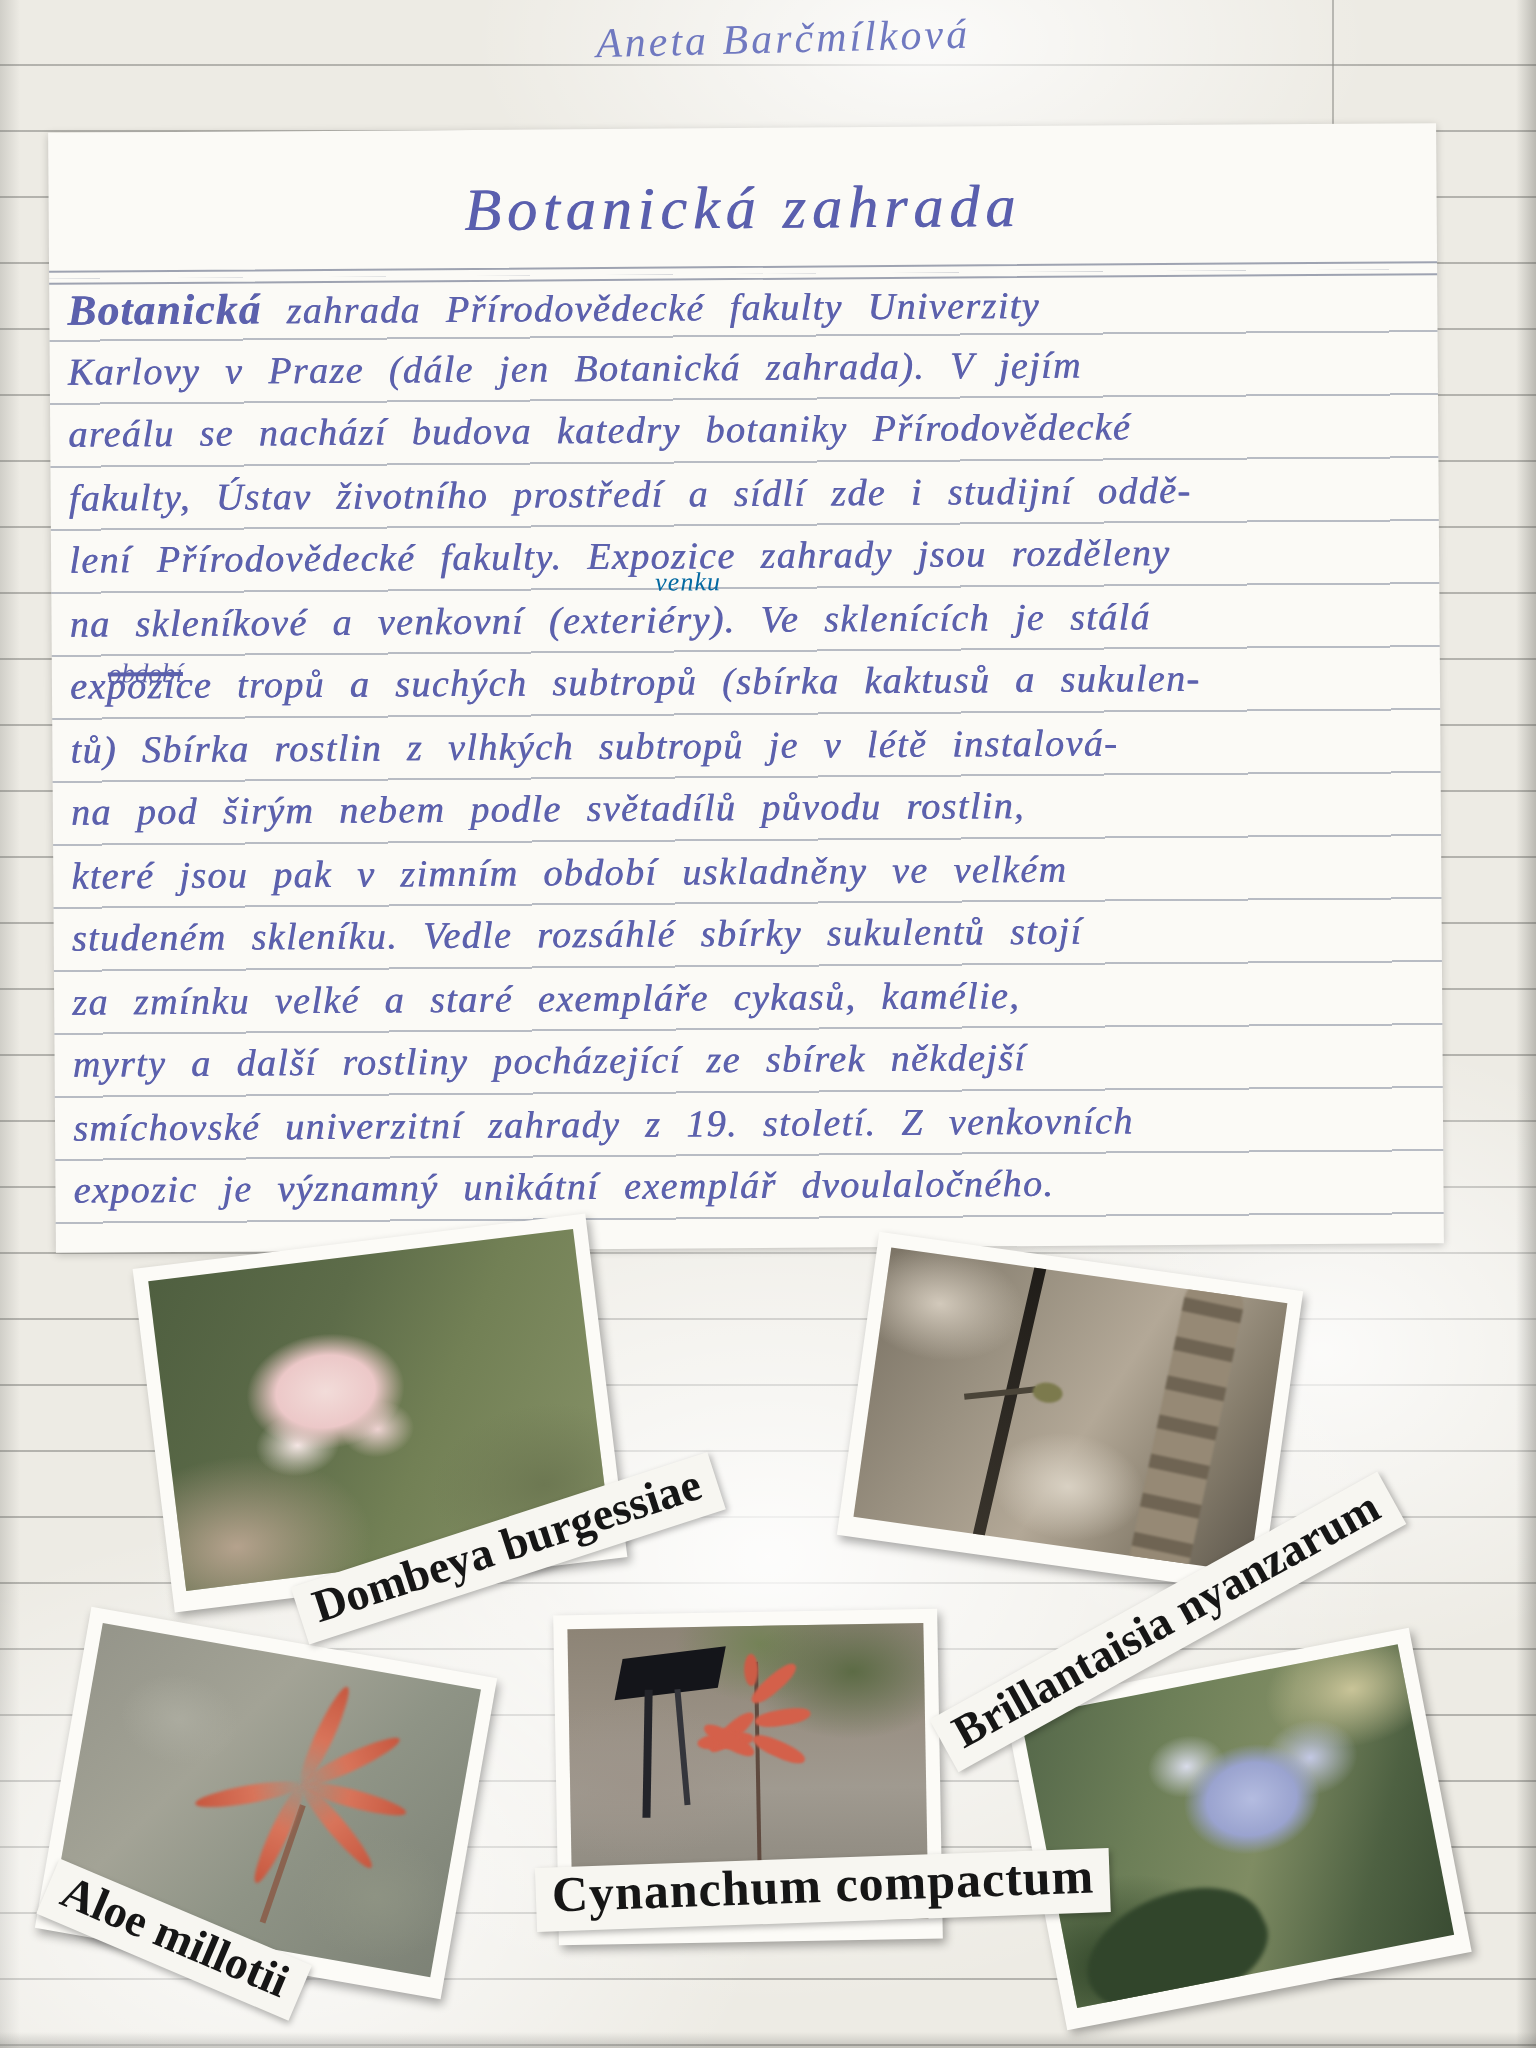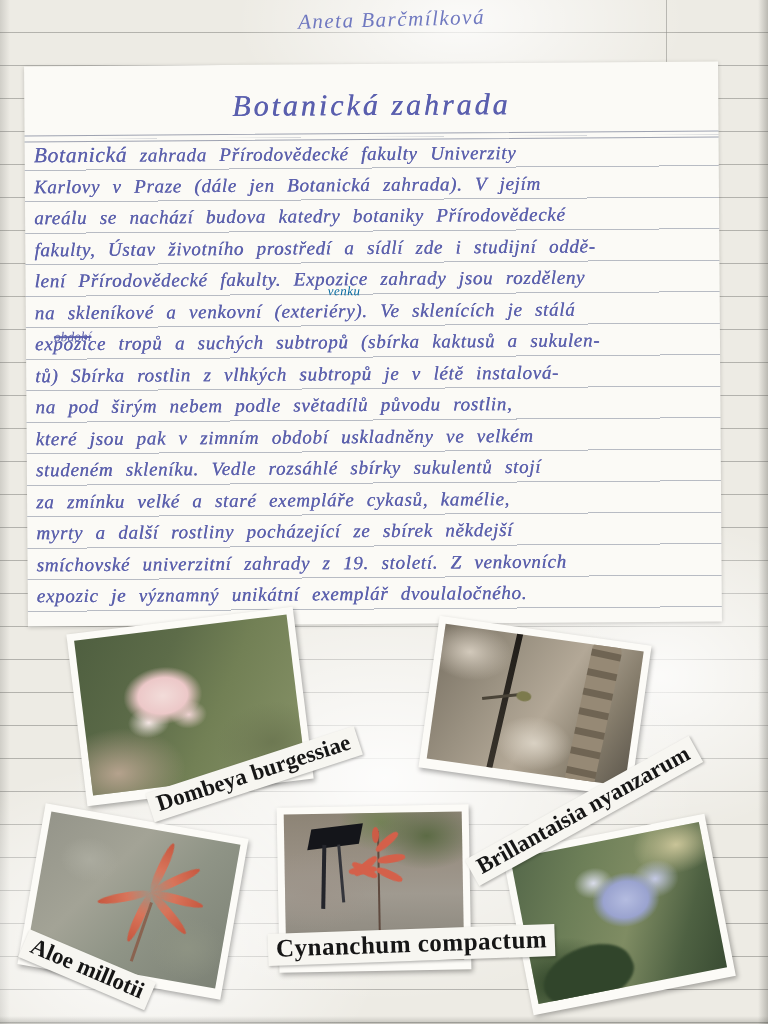--- a/index.html
+++ b/index.html
@@ -31,21 +31,21 @@
   .sheet-rules{position:absolute;left:0;right:0;top:73px;bottom:4px;pointer-events:none;
     background:repeating-linear-gradient(to bottom, rgba(0,0,0,0) 0 30.5px, rgba(128,136,154,0.55) 30.5px 31.5px);}
   .title-rule{position:absolute;top:69px;left:0;right:0;height:5px;
     border-top:1px solid rgba(118,126,148,0.7);border-bottom:1px solid rgba(118,126,148,0.7);}
   .essay-title{position:absolute;top:24px;left:0;width:100%;text-align:center;
     font-size:30px;font-style:italic;color:#5a5fae;letter-spacing:3px;
     text-shadow:0.4px 0 0 #5a5fae;}
   .rows{position:absolute;top:73px;left:9px;right:12px;}
   .row{height:31.5px;line-height:32.5px;font-size:19px;font-style:italic;color:#5c61ad;
     white-space:nowrap;letter-spacing:0.7px;word-spacing:7px;text-shadow:0.3px 0 0 #5c61ad;}
-  .lead-word{font-weight:normal;font-size:21.5px;}
+  .lead-word{font-weight:bold;font-size:21.5px;}
   .inserted-word{position:absolute;top:219px;left:302px;font-size:13px;font-style:italic;
     color:#0369a1;letter-spacing:0.5px;}
   .struck-word{position:absolute;top:263px;left:28px;font-size:13.5px;font-style:italic;
     color:#5c61ad;text-decoration:line-through;text-decoration-thickness:2px;}
 
   
   .photo{position:absolute;background:#fcfbf7;padding:7px 7px 10px;
     box-shadow:1.5px 2.5px 5px rgba(0,0,0,0.32);}
   .img{position:relative;overflow:hidden;display:block;}
 

